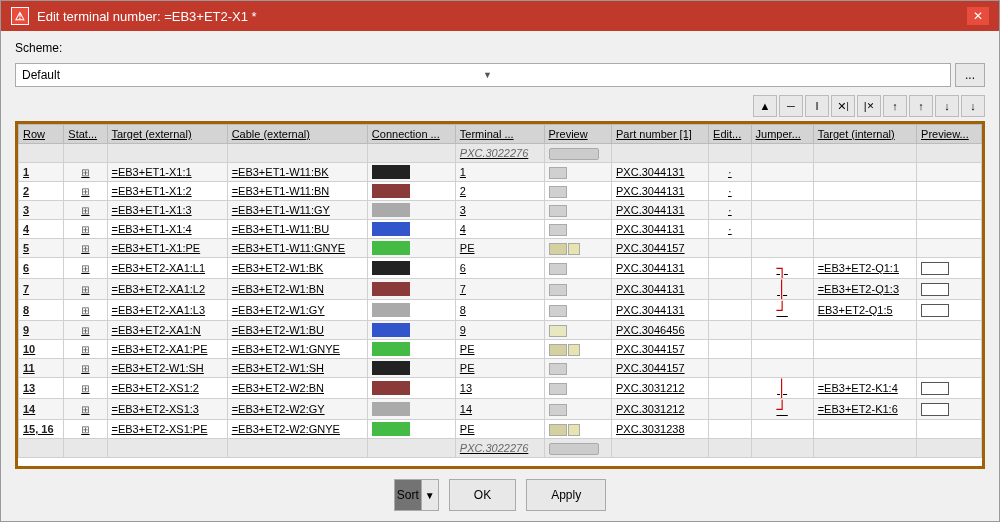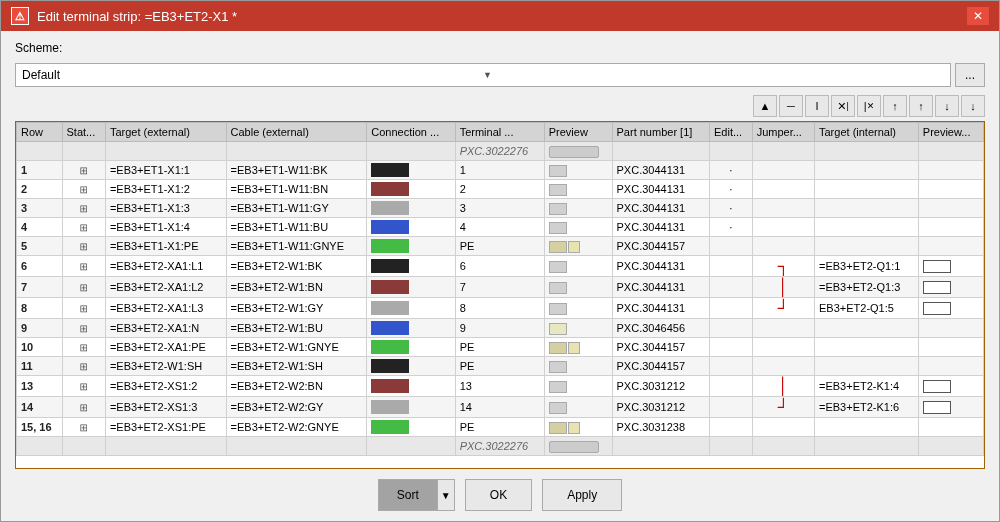--- a/index.html
+++ b/index.html
@@ -110,22 +110,23 @@
       background: #e8e8e8;
       cursor: pointer;
       display: flex;
       align-items: center;
       justify-content: center;
       font-size: 11px;
     }
     .table-container {
       flex: 1;
       overflow: auto;
-      border: 1px solid #a16207;
+      border: 3px solid #a16207;
       background: white;
+      text-decoration: underline;
     }
     table {
       border-collapse: collapse;
       width: 100%;
       font-size: 11px;
     }
     th {
       background: #d4d4d4;
       border: 1px solid #bbb;
       padding: 3px 4px;
@@ -169,24 +170,24 @@
       background: #e8e8e8;
       cursor: pointer;
       font-size: 12px;
     }
     .sort-btn-group {
       display: flex;
       align-items: center;
     }
     .sort-main {
       height: 32px;
-      padding: 0 18px;
+      padding: 0 2px;
       border: 1px solid #aaa;
       border-right: none;
-      background: #a3a3a3;
+      background: #737373;
       cursor: pointer;
       font-size: 12px;
     }
     .sort-arrow {
       height: 32px;
       width: 18px;
       border: 1px solid #aaa;
       background: #e8e8e8;
       cursor: pointer;
       display: flex;
@@ -224,21 +225,21 @@
     }
   </style>
 </head>
 <body>
 
 <div class="dialog">
 
   <div class="title-bar">
     <div class="title-bar-left">
       <div class="title-icon">⚠</div>
-      <span class="title-text">Edit terminal strip: =EB3+ET2-X1 *</span>
+      <span class="title-text">Edit terminal number: =EB3+ET2-X1 *</span>
     </div>
     <button class="close-btn">✕</button>
   </div>
 
   <div class="dialog-body">
 
     <div class="scheme-row">
       <span>Scheme:</span>
     </div>
 

